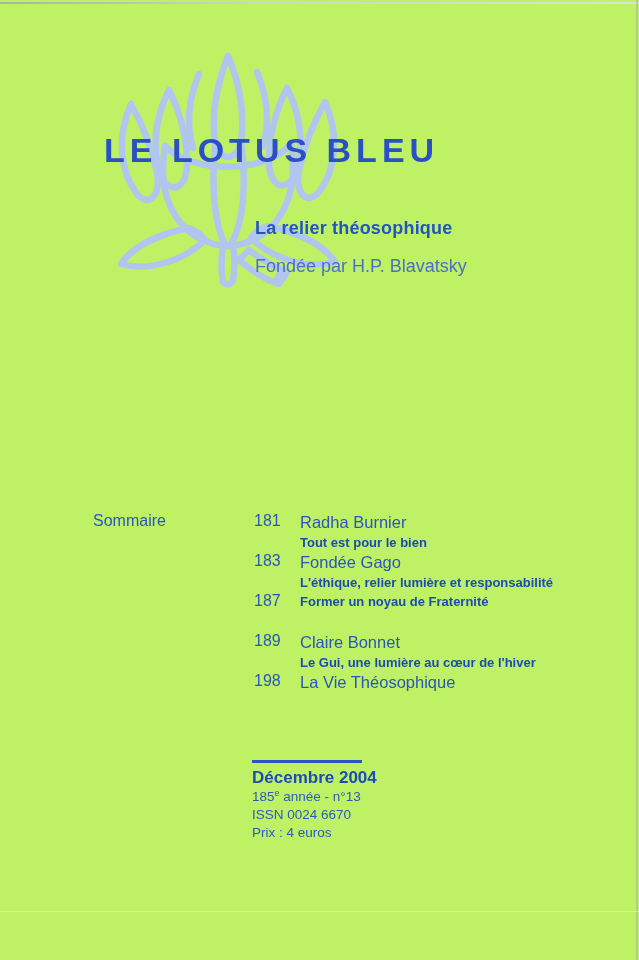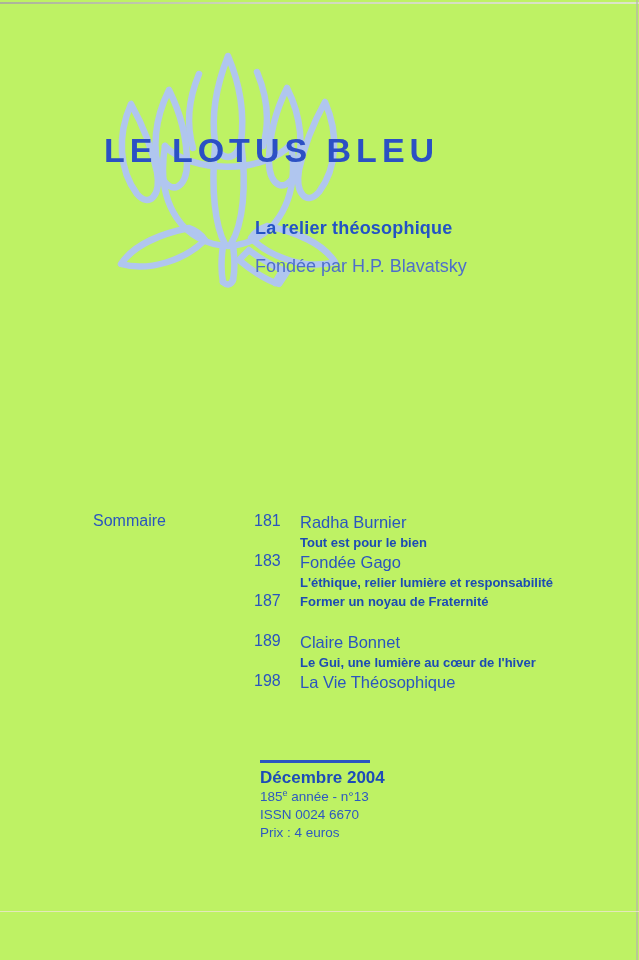--- a/index.html
+++ b/index.html
@@ -40,21 +40,21 @@
   .founder { font-size: 18px; color: #4d6ecb; line-height: 16px; margin-top: 19px; white-space: nowrap; }
   
   .toc-label { position: absolute; left: 93px; top: 512px; font-size: 16px; color: #2a55bf; }
   .toc { position: absolute; left: 206px; top: 512px; width: 370px; margin-left: 48px; }
   .toc-entry { position: relative; min-height: 40px; }
   .toc-page { position: absolute; left: 0; top: 0; font-size: 16px; color: #2a55bf; }
   .toc-texts { margin-left: 46px; }
   .toc-author { font-size: 16.5px; color: #2a55bf; line-height: 21px; white-space: nowrap; }
   .toc-title { font-size: 13px; font-weight: bold; color: #1c4bb4; line-height: 19px; white-space: nowrap; }
   
-  .issue-block { position: absolute; left: 260px; top: 760px; }
+  .issue-block { position: absolute; left: 252px; top: 760px; }
   .issue-rule { width: 110px; height: 3px; background: #2b54c2; margin-bottom: 5px; }
   .issue-date { font-size: 17px; font-weight: bold; color: #1d4cb8; line-height: 20px; }
   .issue-line { font-size: 13.5px; color: #2d59c0; line-height: 18px; white-space: nowrap; }
   .issue-line sup { font-size: 9px; line-height: 0; }
 </style>
 </head>
 <body>
 
 <div class="page">
 

